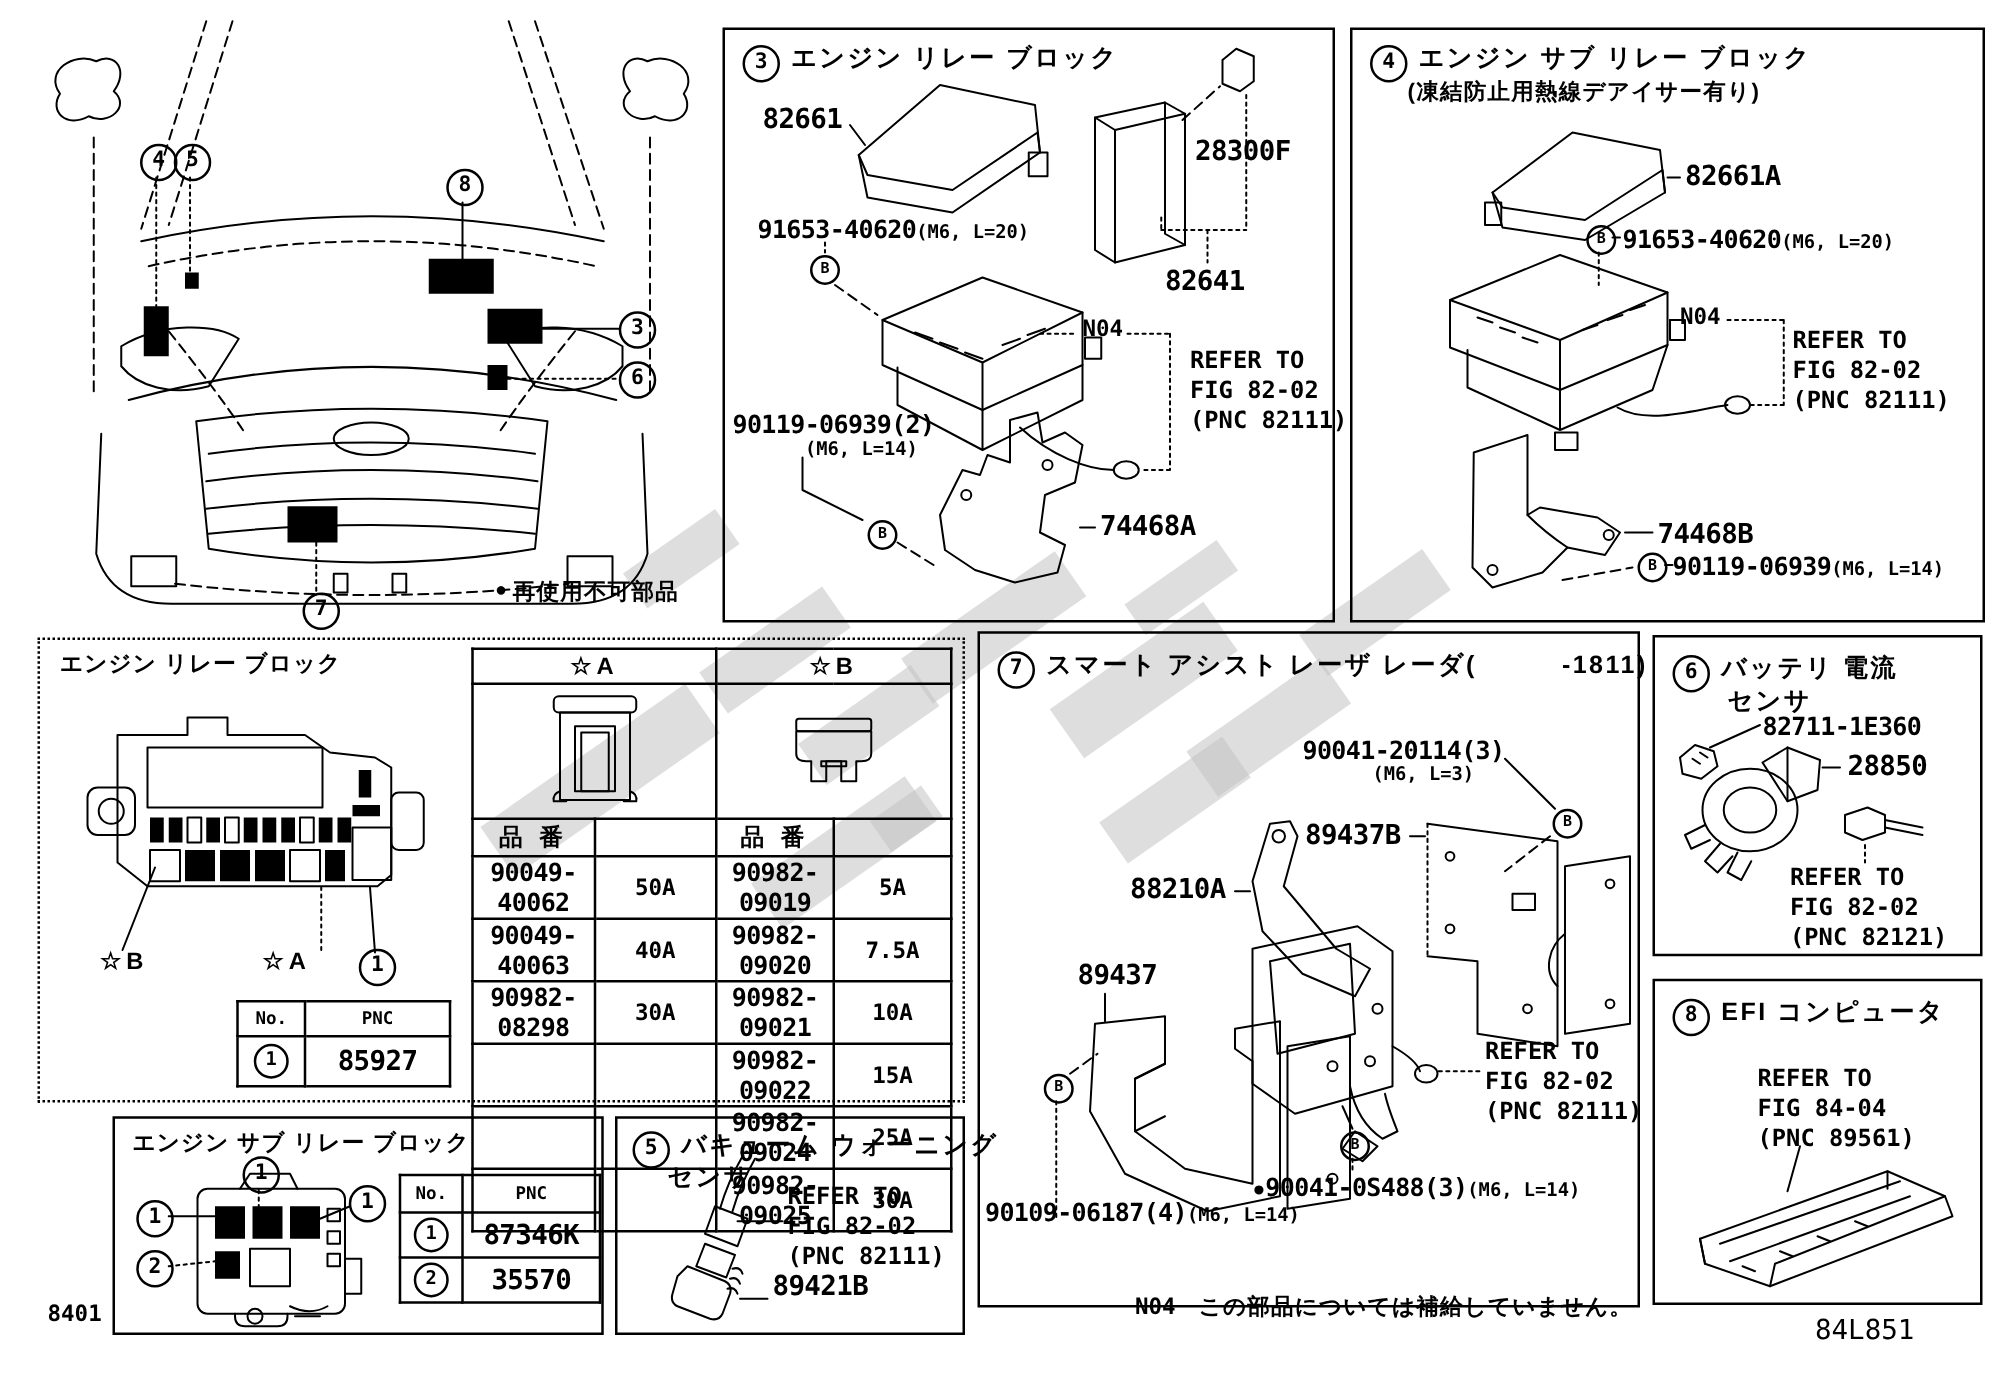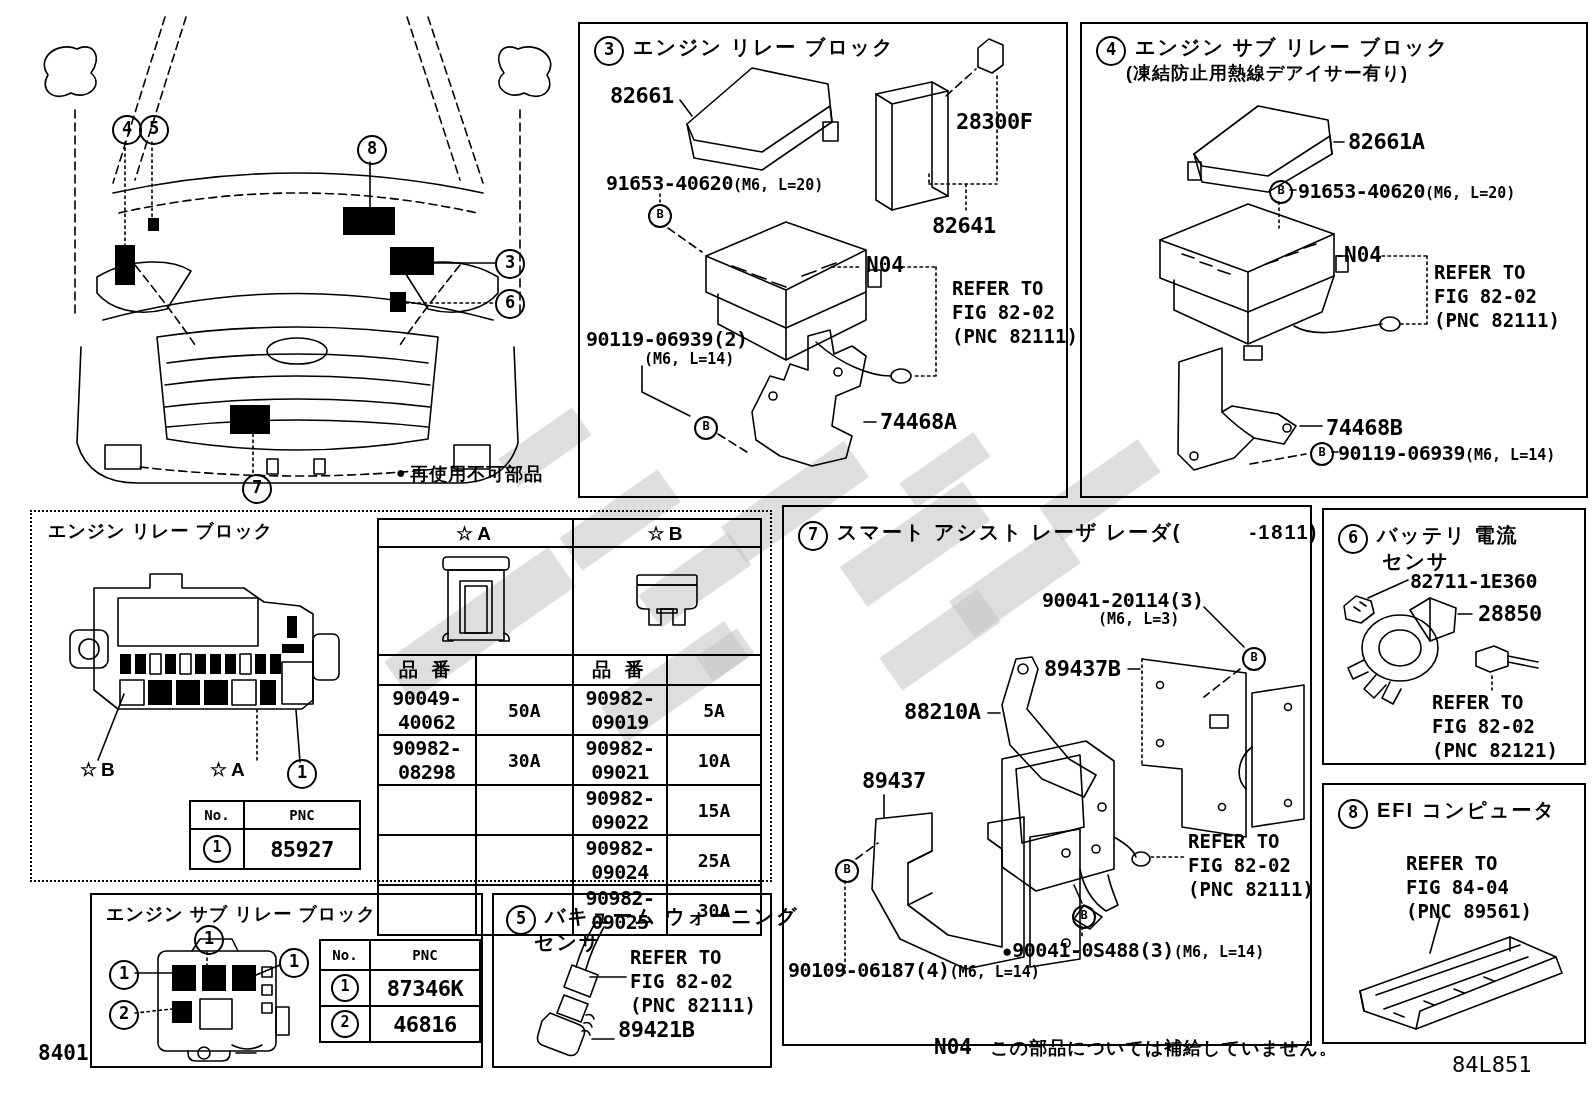--- a/index.html
+++ b/index.html
@@ -7,21 +7,21 @@
        font-family:"Liberation Sans",sans-serif;color:#000;}
   .panel{position:absolute;border:2px solid #000;background:transparent;}
   .panel.dotted{border:2px dotted #000;}
   .lbl{position:absolute;white-space:nowrap;line-height:1.1;}
   .jp{font-weight:700;letter-spacing:2px;font-size:20px;}
   .jp.s{font-size:18px;letter-spacing:1px;}
   .pn{font-family:"DejaVu Sans Mono",monospace;font-weight:700;font-size:20px;letter-spacing:-0.5px;}
   .pn.big{font-size:22px;}
   .spec{font-family:"DejaVu Sans Mono",monospace;font-weight:700;font-size:15px;}
   .refer{font-family:"DejaVu Sans Mono",monospace;font-weight:700;font-size:19px;line-height:24px;}
-  .n04{font-family:"DejaVu Sans Mono",monospace;font-weight:700;font-size:21px;}
+  .n04{font-family:"DejaVu Sans Mono",monospace;font-weight:700;font-size:18px;}
   .circ{position:absolute;width:26px;height:26px;border:2px solid #000;border-radius:50%;
         text-align:center;line-height:23px;font-family:"DejaVu Sans Mono",monospace;
         font-weight:700;font-size:17px;background:#fff0;}
   .circ.inl{position:static;display:inline-block;vertical-align:-4px;margin-right:9px;}
   .circb{position:absolute;width:20px;height:20px;border:2px solid #000;border-radius:50%;
         text-align:center;line-height:17px;font-family:"DejaVu Sans Mono",monospace;
         font-weight:700;font-size:12px;}
   .circt{display:inline-block;width:24px;height:24px;border:2px solid #000;border-radius:50%;
         text-align:center;line-height:21px;font-family:"DejaVu Sans Mono",monospace;
         font-weight:700;font-size:15px;}
@@ -272,20 +272,26 @@
       <td class="hdr-jp" style="width:134px;">品 番</td>
       <td style="width:58px;"></td>
     </tr>
     <tr style="height:32px;">
       <td class="pn">90049-40062</td>
           <td class="amp">50A</td>
       <td class="pn">90982-09019</td>
           <td class="amp">5A</td>
     </tr>
     <tr style="height:32px;">
+      <td class="pn">90049-40063</td>
+          <td class="amp">40A</td>
+      <td class="pn">90982-09020</td>
+          <td class="amp">7.5A</td>
+    </tr>
+    <tr style="height:32px;">
       <td class="pn">90982-08298</td>
           <td class="amp">30A</td>
       <td class="pn">90982-09021</td>
           <td class="amp">10A</td>
     </tr>
     <tr style="height:32px;">
       <td class="pn"></td>
           <td class="amp"></td>
       <td class="pn">90982-09022</td>
           <td class="amp">15A</td>
@@ -448,21 +454,21 @@
         <tr style="height:30px;">
       <td class="hdr-mono" style="width:48px;">No.</td>
       <td class="hdr-mono">PNC</td>
     </tr>
     <tr style="height:36px;">
       <td><span class="circt">1</span></td>
       <td class="pn big">87346K</td>
     </tr>
     <tr style="height:36px;">
       <td><span class="circt">2</span></td>
-      <td class="pn big">46816</td>
+      <td class="pn big">35570</td>
     </tr>
   </tbody>
     </table>
 </div>
 
 <div class="panel" style="left:492px;top:893px;width:276px;height:171px;">
   <svg width="276" height="171" viewBox="0 0 276 171">
     <path class="ln" d="M100,30 C92,44 86,58 82,72"></path>
     <path class="ln" d="M110,32 C102,46 96,60 92,74"></path>
     <path class="ln" d="M78,70 l26,10 l-8,22 l-26,-10 Z"></path>
@@ -479,21 +485,21 @@
   <div class="lbl jp" style="left:40px;top:36px;">センサ</div>
   <div class="lbl refer" style="left:136px;top:50px;">
     <div>REFER TO</div>
       <div>FIG 82-02</div>
       <div>(PNC 82111)</div>
   </div>
   <div class="lbl pn big" style="left:124px;top:123px;">89421B</div>
 </div>
 
 <div class="lbl n04" style="left:38px;top:1042px;">8401</div>
-<div class="lbl" style="left:908px;top:1036px;margin-left:26px;">
+<div class="lbl" style="left:908px;top:1036px;">
   <span class="n04">N04</span>
   <span class="jp s" style="margin-left:14px;">この部品については補給していません。</span>
 </div>
 <div class="lbl" style="left:1452px;top:1053px;font-family:'DejaVu Sans Mono',monospace;font-weight:400;font-size:22px;">84L851</div>
 
 <svg class="wm" width="1592" height="1099" viewBox="0 0 1592 1099">
   <g fill="#c3c3c3" fill-opacity="0.55" stroke="none">
     <rect x="380" y="600" width="200" height="48" transform="rotate(-35 480 624)"></rect>
     <rect x="500" y="430" width="90" height="34" transform="rotate(-35 545 447)"></rect>
     <rect x="560" y="500" width="120" height="40" transform="rotate(-35 620 520)"></rect>

